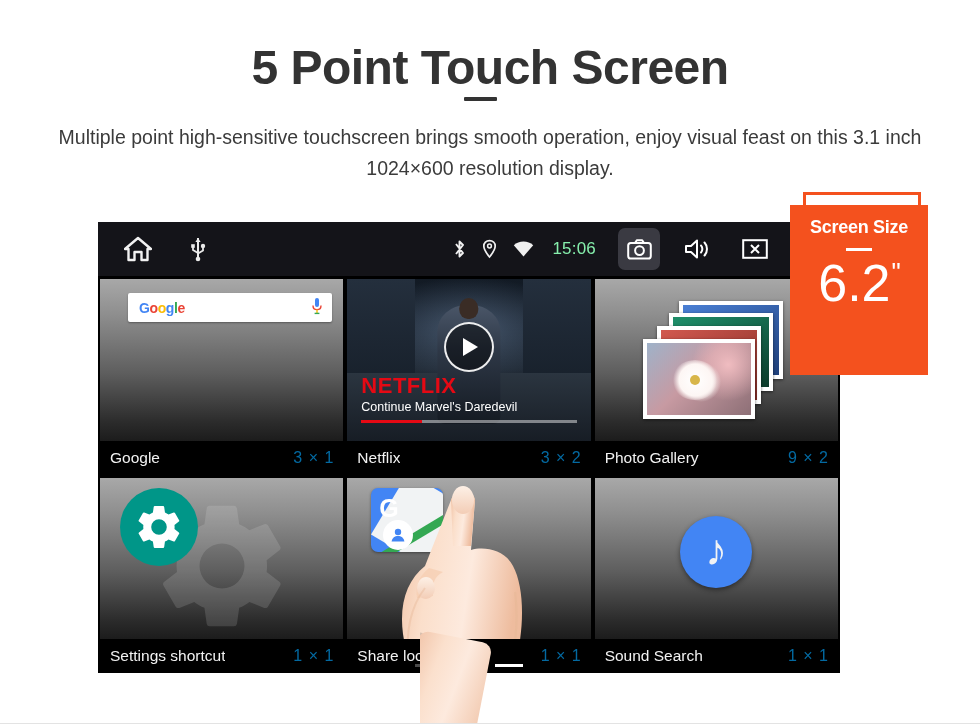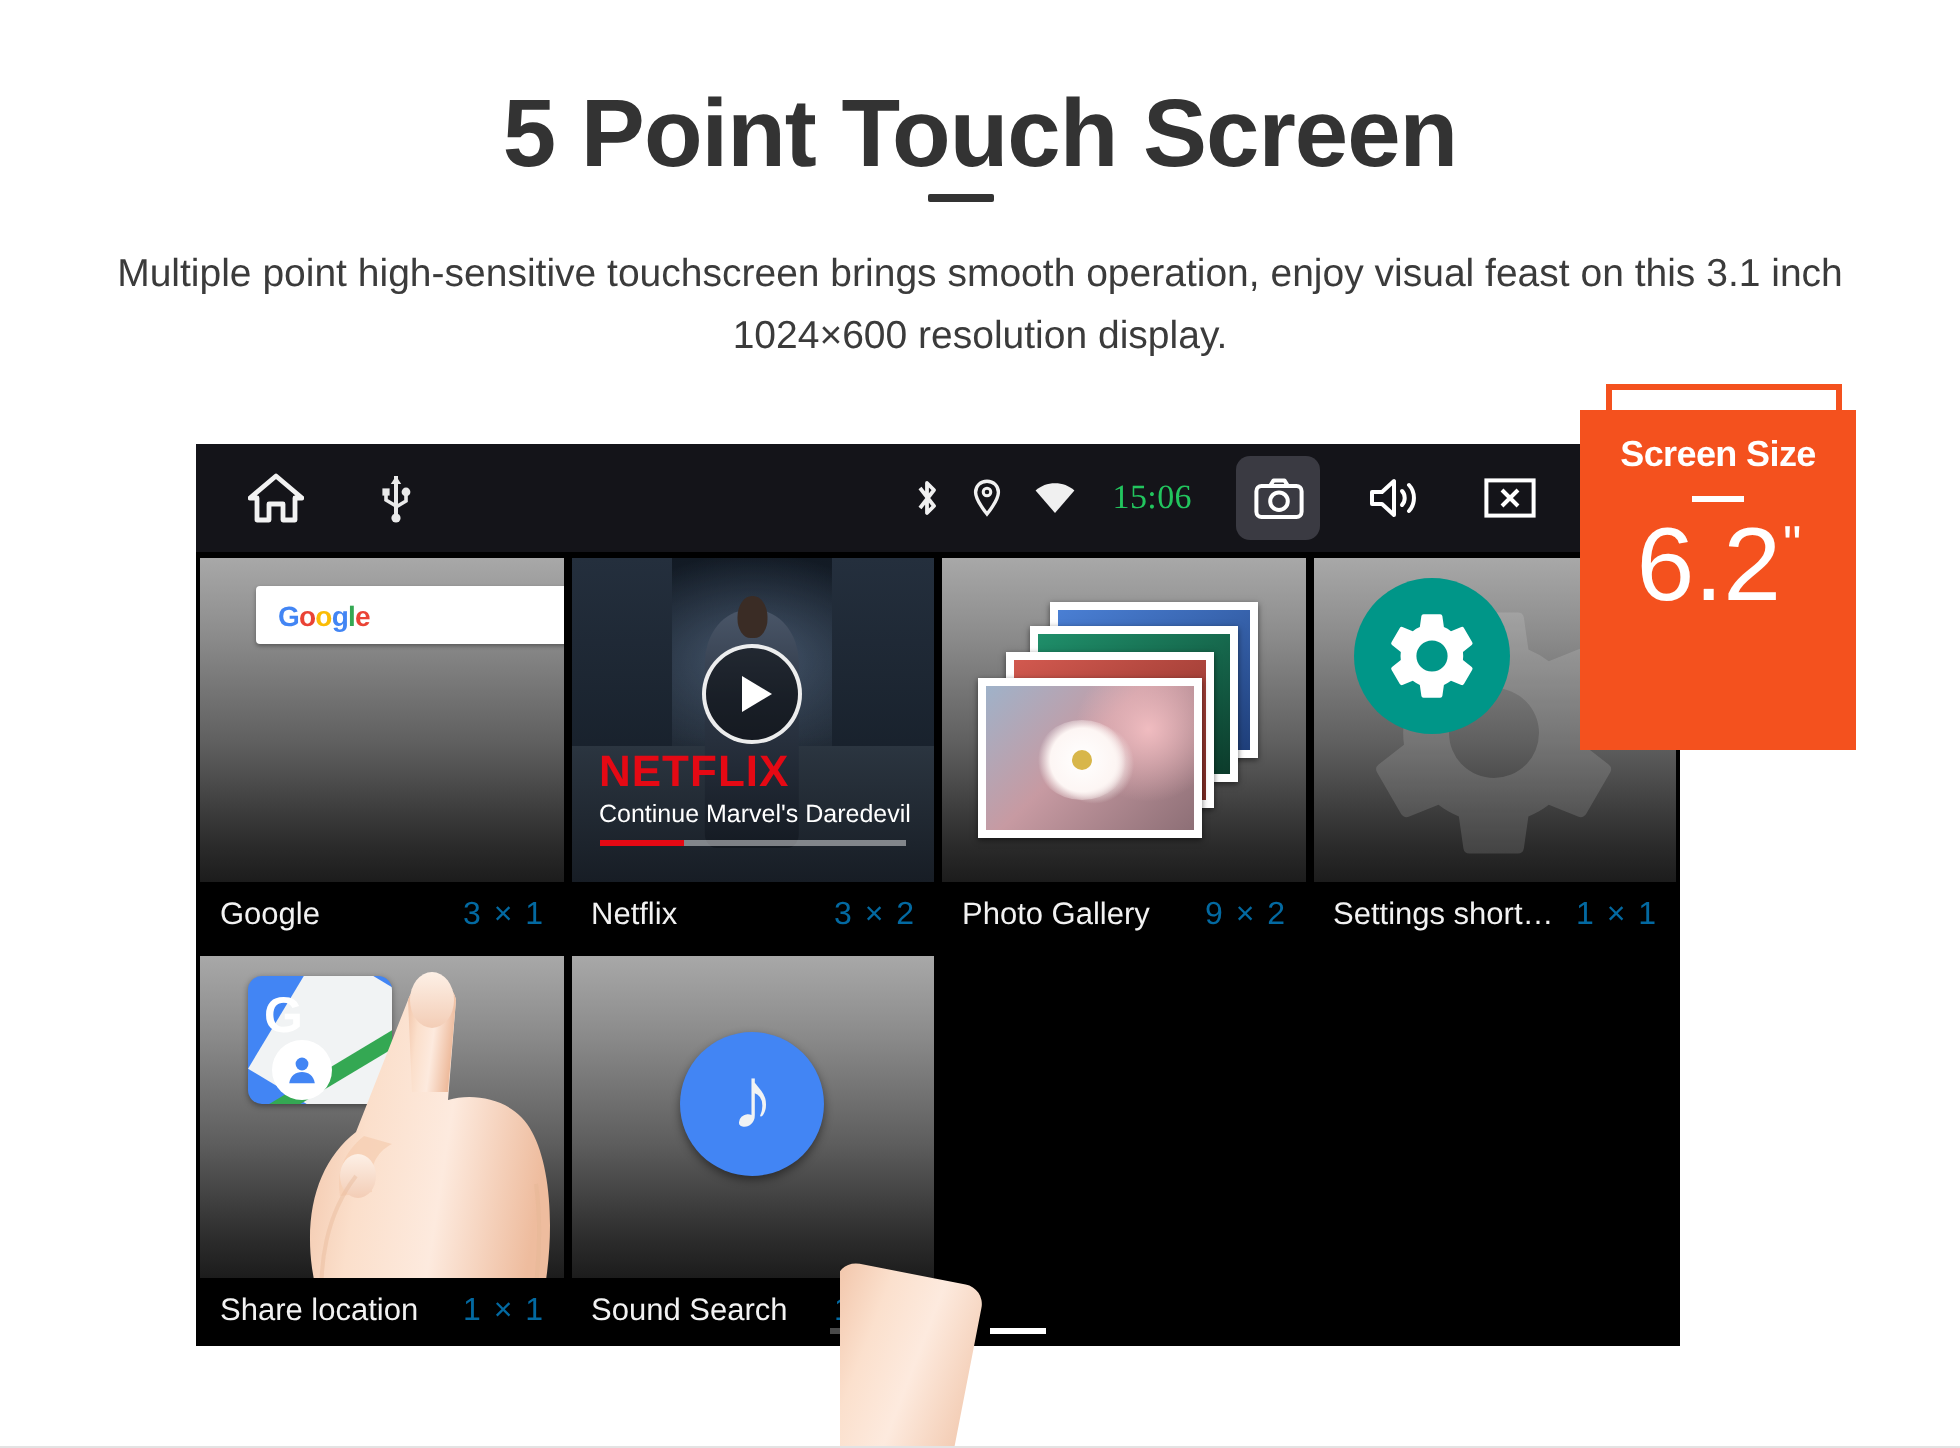--- a/index.html
+++ b/index.html
@@ -79,25 +79,24 @@
   .sb-right {
     position: absolute;
     right: 6px; top: 0;
     height: 54px;
     display: flex;
     align-items: center;
     gap: 16px;
   }
   .sb-clock {
     font-size: 17px;
-    color: #22c55e;
+    color: #86efac;
     letter-spacing: 0.2px;
     margin-left: 2px;
     margin-right: 6px;
-    font-family: Liberation Serif, serif;
   }
   .sb-icon {
     display: inline-flex;
     align-items: center;
     justify-content: center;
   }
   .sb-btn {
     width: 42px; height: 42px;
     border-radius: 7px;
     display: inline-flex;
@@ -107,21 +106,21 @@
   .sb-btn.active { background: #3a3a42; }
 
   
   .widget-grid {
     position: absolute;
     left: 0;
     top: 54px;
     width: 742px;
     height: 397px;
     display: grid;
-    grid-template-columns: repeat(4, 1fr);
+    grid-template-columns: repeat(3, 1fr);
     grid-template-rows: 1fr 1fr;
     gap: 3px 4px;
     padding: 3px 2px 0 2px;
     box-sizing: border-box;
     background: #000000;
   }
   .widget {
     position: relative;
     display: flex;
     flex-direction: column;

